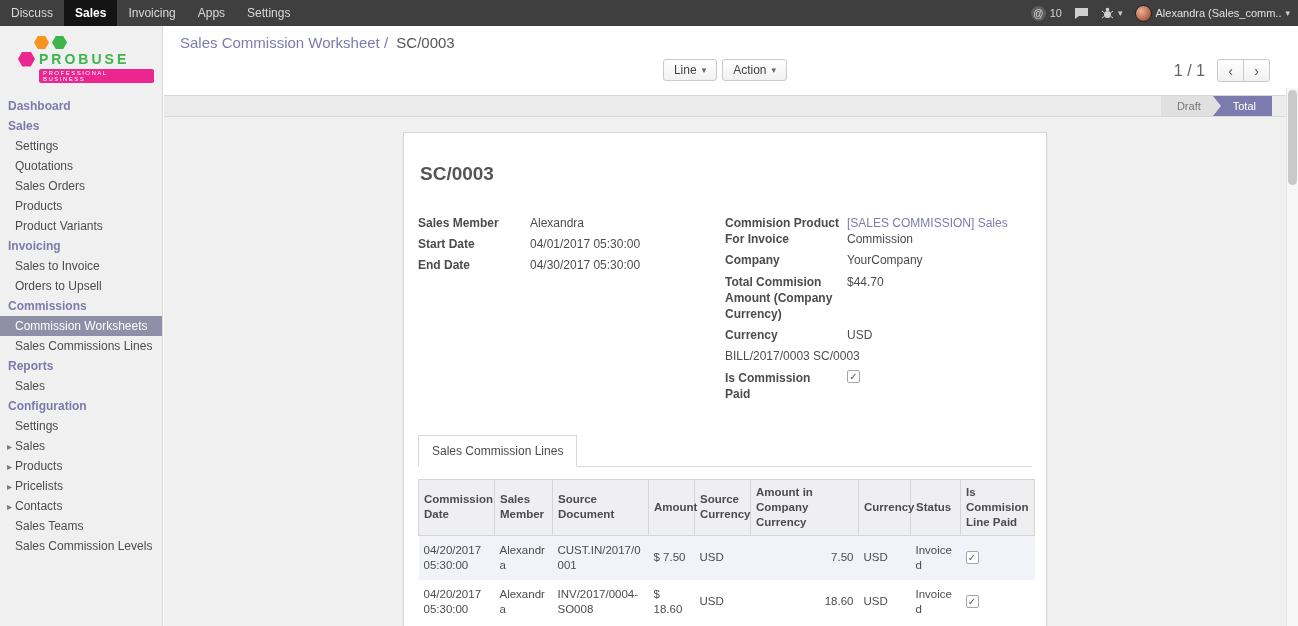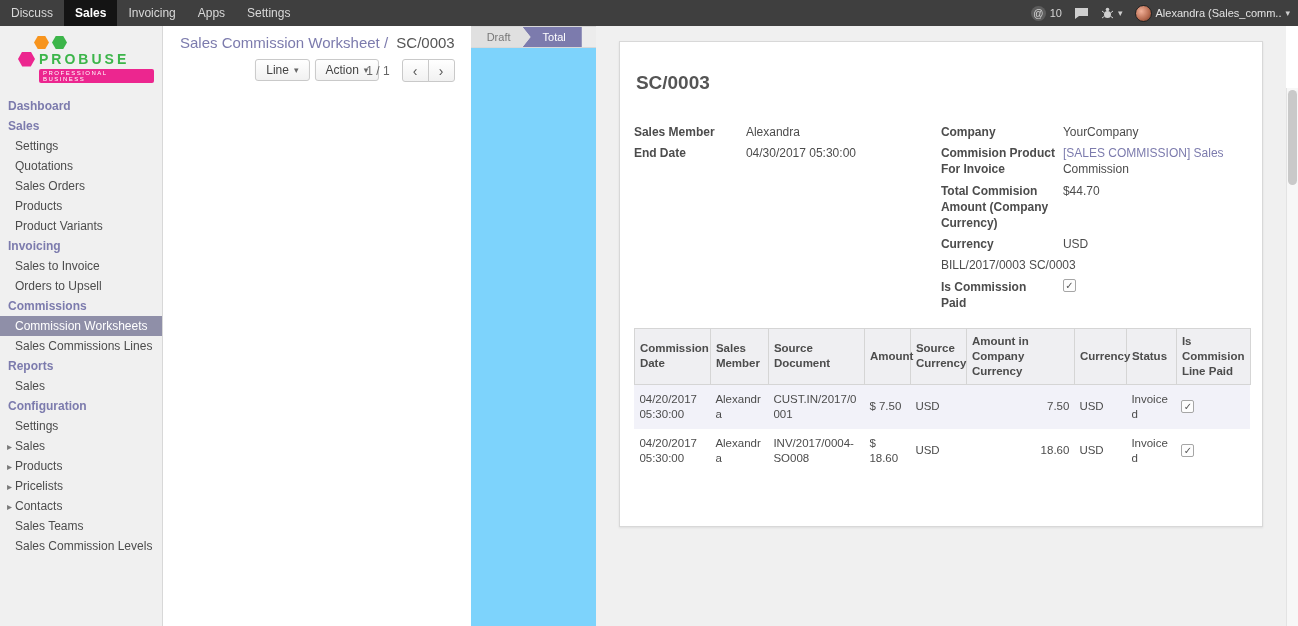--- a/index.html
+++ b/index.html
@@ -29,31 +29,31 @@
   .logo-line { display: flex; align-items: center; gap: 4px; }
   .logo-title { color: #3cb54a; font-weight: bold; font-size: 14px; letter-spacing: 3px; }
   .logo-sub { display: inline-block; margin-left: 21px; margin-top: 2px; background: #ec268f; color: #fff; font-size: 6px; letter-spacing: 1.5px; padding: 1px 4px; border-radius: 2px; }
 
   .side-heading { color: #7c7bad; font-weight: bold; font-size: 12px; padding: 3px 8px 3px 8px; cursor: default; }
   .side-item { font-size: 12px; color: #4c4c4c; padding: 3px 8px 3px 15px; cursor: pointer; white-space: nowrap; }
   .side-item .exp { color: #7a7a7a; font-size: 10px; margin-right: 3px; margin-left: -8px; }
   .side-item.active { background: #8f8fa8; color: #fff; }
 
   
-  .main { position: fixed; left: 164px; top: 26px; right: 12px; bottom: 0; display: flex; background: #7dd3fc; }
+  .main { position: fixed; left: 164px; top: 26px; right: 12px; bottom: 0; display: flex; flex-direction: column; background: #b91c1c; }
   .control-panel { background: #fff; padding: 8px 16px 10px 16px; }
   .breadcrumb { font-size: 15px; margin-bottom: 8px; }
   .bc-link { color: #7c7bad; cursor: pointer; }
   .bc-current { color: #555; margin-left: 4px; }
   .cp-row2 { position: relative; height: 26px; }
   .btn-center { position: absolute; left: 50%; transform: translateX(-50%); display: flex; gap: 5px; }
   .btn { font-family: "Liberation Sans", sans-serif; font-size: 12px; color: #444; background: linear-gradient(#ffffff, #f1f1f1); border: 1px solid #c9c9c9; border-radius: 3px; padding: 3px 10px; cursor: pointer; display: inline-flex; align-items: center; gap: 5px; }
   .btn .caret { color: #666; }
   .pager { position: absolute; right: 0; top: 0; display: flex; align-items: center; gap: 12px; }
-  .pager-value { font-size: 12px; color: #666; }
+  .pager-value { font-size: 16px; color: #666; }
   .pager-btns { display: flex; }
   .pager-btn { width: 27px; height: 23px; background: linear-gradient(#ffffff, #f1f1f1); border: 1px solid #c9c9c9; color: #555; font-size: 14px; line-height: 1; cursor: pointer; }
   .pager-btn.prev { border-radius: 3px 0 0 3px; }
   .pager-btn.next { border-radius: 0 3px 3px 0; margin-left: -1px; }
 
   
   .statusbar { background: #ececec; border-top: 1px solid #d8d8d8; border-bottom: 1px solid #d8d8d8; height: 22px; display: flex; justify-content: flex-end; align-items: stretch; padding-right: 14px; }
   .state { font-size: 11px; line-height: 20px; padding: 0 16px; cursor: pointer; }
   .state.draft { background: #e0e0e0; color: #777; clip-path: polygon(0 0, calc(100% - 8px) 0, 100% 50%, calc(100% - 8px) 100%, 0 100%); padding-right: 20px; z-index: 2; }
   .state.paid { background: #7c7bad; color: #fff; clip-path: polygon(0 0, 100% 0, 100% 100%, 0 100%, 8px 50%); padding-left: 20px; margin-left: -8px; }
@@ -212,55 +212,62 @@
     <div class="sheet">
       <div class="record-title">SC/0003</div>
 
       <div class="fields">
         <div class="fcol">
           <div class="field">
             <span class="flabel">Sales Member</span>
             <span class="fvalue link">Alexandra</span>
           </div>
           <div class="field">
+            <span class="flabel">Start Date</span>
+            <span class="fvalue">04/01/2017 05:30:00</span>
+          </div>
+          <div class="field">
             <span class="flabel">End Date</span>
             <span class="fvalue">04/30/2017 05:30:00</span>
           </div>
         </div>
 
         <div class="fcol right">
-          <div class="field">
-            <span class="flabel">Company</span>
-            <span class="fvalue link">YourCompany</span>
-          </div>
           <div class="field">
             <span class="flabel">Commision Product For Invoice</span>
             <span class="fvalue">
               <span class="link block">[SALES COMMISSION] Sales</span>
               <span class="block">Commission</span>
             </span>
           </div>
           <div class="field">
+            <span class="flabel">Company</span>
+            <span class="fvalue link">YourCompany</span>
+          </div>
+          <div class="field">
             <span class="flabel">Total Commision Amount (Company Currency)</span>
             <span class="fvalue">$44.70</span>
           </div>
           <div class="field">
             <span class="flabel">Currency</span>
             <span class="fvalue link">USD</span>
           </div>
           <div class="field">
             <span class="fvalue link">BILL/2017/0003 SC/0003</span>
           </div>
           <div class="field">
             <span class="flabel">Is Commission Paid</span>
             <span class="cb">✓</span>
           </div>
         </div>
       </div>
 
+      <div class="notebook">
+        <div class="tab">Sales Commission Lines</div>
+      </div>
 
       <table class="lines">
         <colgroup>
           <col style="width:76px">
             <col style="width:58px">
             <col style="width:96px">
             <col style="width:46px">
             <col style="width:56px">
             <col style="width:108px">
             <col style="width:52px">

